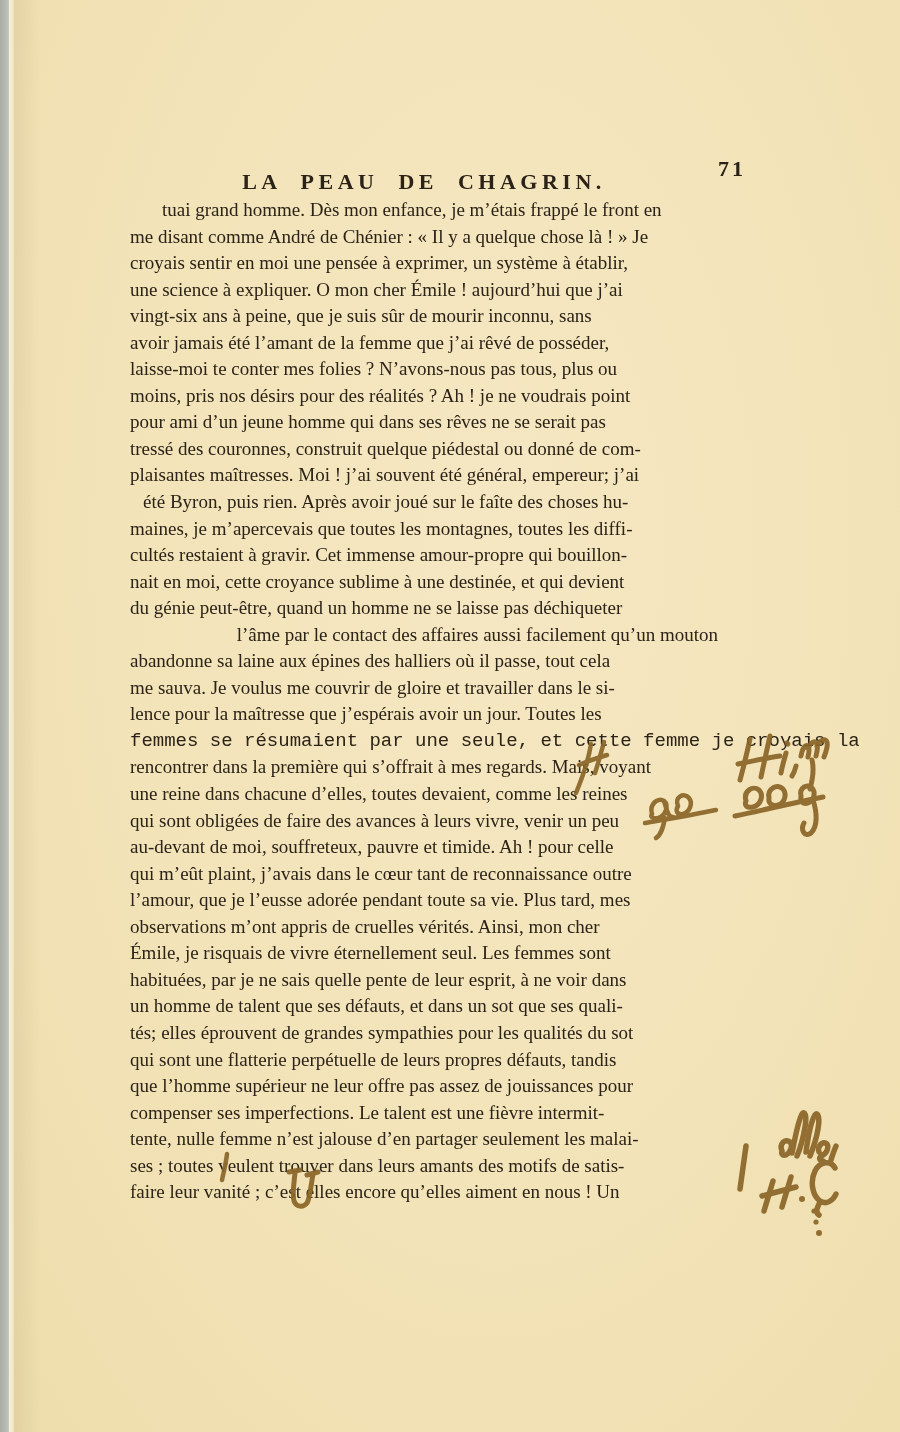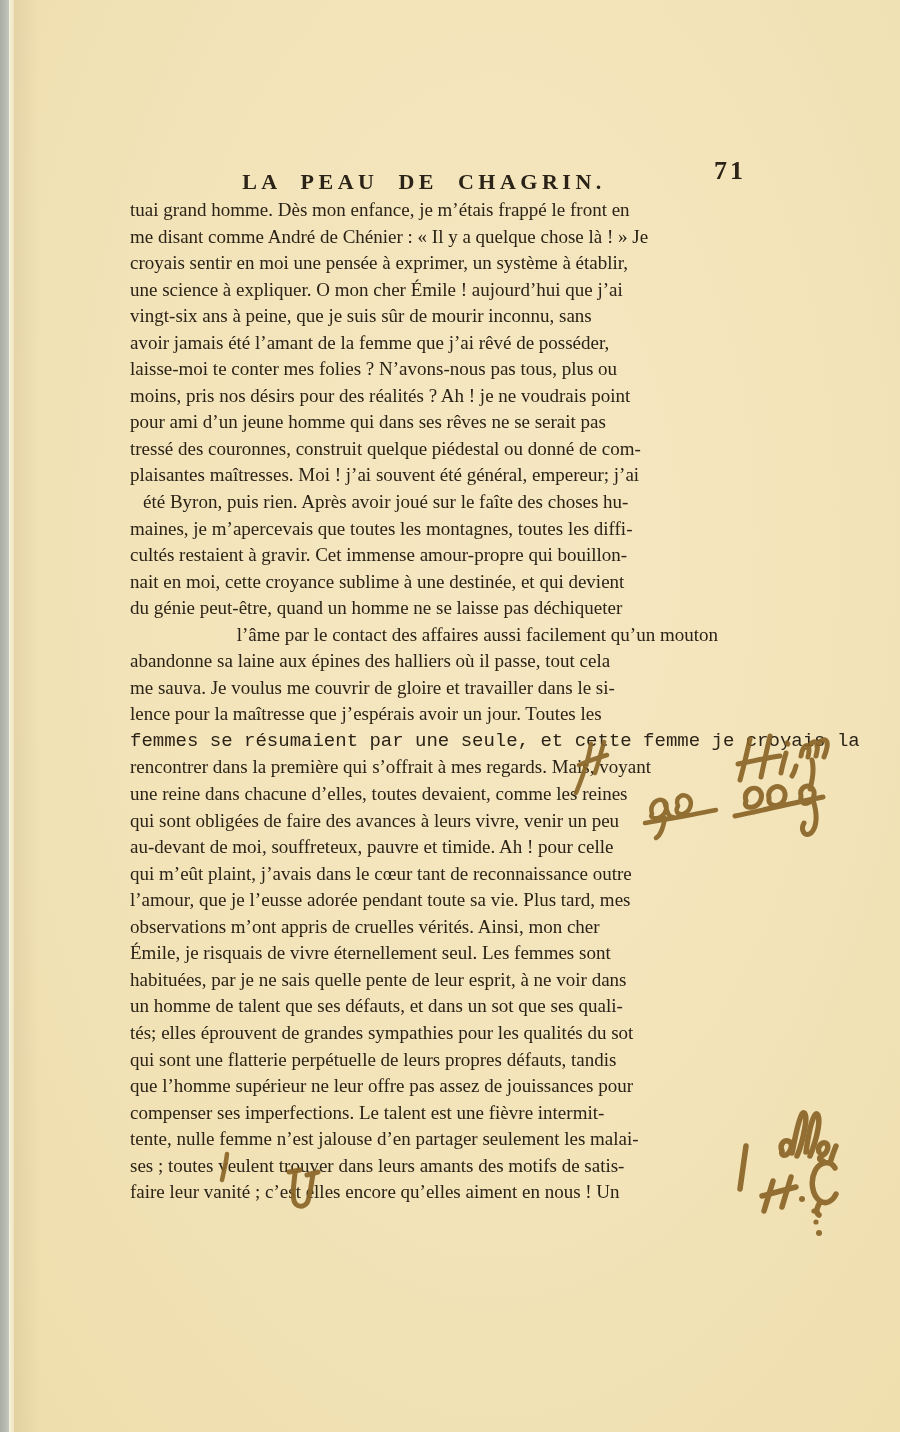--- a/index.html
+++ b/index.html
@@ -27,21 +27,21 @@
   .running-head{
     position:absolute;left:130px;top:160px;width:588px;height:32px;
     color:#2b2317;
   }
   .head-title{
     position:absolute;left:0;right:0;top:9px;text-align:center;
     font-weight:bold;font-size:22px;letter-spacing:4.5px;word-spacing:10px;
   }
   .page-number{
     position:absolute;right:-28px;top:-4px;
-    font-weight:bold;font-size:26px;letter-spacing:3px;
+    font-weight:bold;font-size:22px;letter-spacing:3px;
   }
   .text-block{
     position:absolute;left:130px;top:197px;width:588px;
     font-size:19px;line-height:26.55px;color:#2b2317;
   }
   .text-line{
     white-space:nowrap;height:26.55px;overflow:visible;
   }
   .annotations{
     position:absolute;left:0;top:0;width:900px;height:1432px;
@@ -55,21 +55,21 @@
 <div class="edge-left"></div>
 <div class="edge-sliver"></div>
 <div class="edge-shadow"></div>
 
 <div class="running-head">
   <div class="head-title">LA PEAU DE CHAGRIN.</div>
   <div class="page-number">71</div>
 </div>
 
 <div class="text-block">
-    <div class="text-line" style="word-spacing: 0px;">tuai grand homme. Dès mon enfance, je m’étais frappé le front en</div>
+    <div class="text-line" style="word-spacing: 0px; margin-left: 32px;">tuai grand homme. Dès mon enfance, je m’étais frappé le front en</div>
     <div class="text-line" style="word-spacing: 0px;">me disant comme André de Chénier : « Il y a quelque chose là ! » Je</div>
     <div class="text-line" style="word-spacing: 0px;">croyais sentir en moi une pensée à exprimer, un système à établir,</div>
     <div class="text-line" style="word-spacing: 0px;">une science à expliquer. O mon cher Émile ! aujourd’hui que j’ai</div>
     <div class="text-line" style="word-spacing: 0px;">vingt-six ans à peine, que je suis sûr de mourir inconnu, sans</div>
     <div class="text-line" style="word-spacing: 0px;">avoir jamais été l’amant de la femme que j’ai rêvé de posséder,</div>
     <div class="text-line" style="word-spacing: 0px;">laisse-moi te conter mes folies ? N’avons-nous pas tous, plus ou</div>
     <div class="text-line" style="word-spacing: 0px;">moins, pris nos désirs pour des réalités ? Ah ! je ne voudrais point</div>
     <div class="text-line" style="word-spacing: 0px;">pour ami d’un jeune homme qui dans ses rêves ne se serait pas</div>
     <div class="text-line" style="word-spacing: 0px;">tressé des couronnes, construit quelque piédestal ou donné de com-</div>
     <div class="text-line" style="word-spacing: 0px;">plaisantes maîtresses. Moi ! j’ai souvent été général, empereur; j’ai</div>

